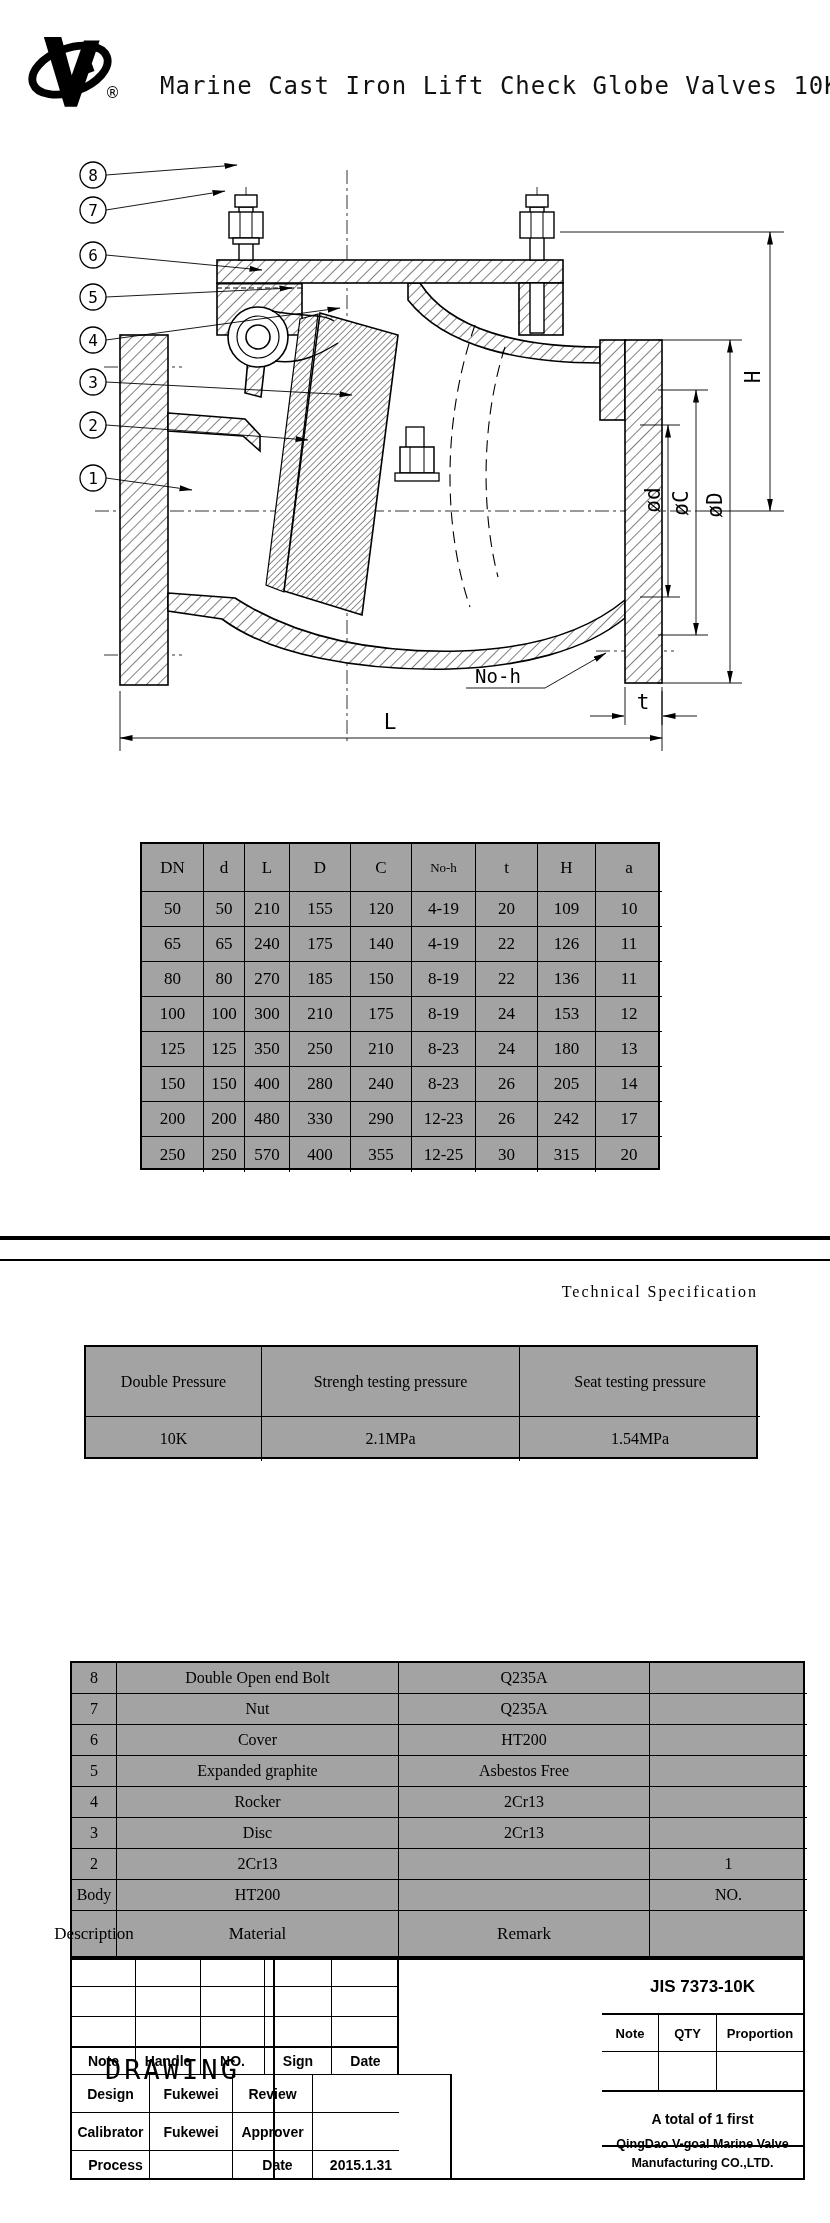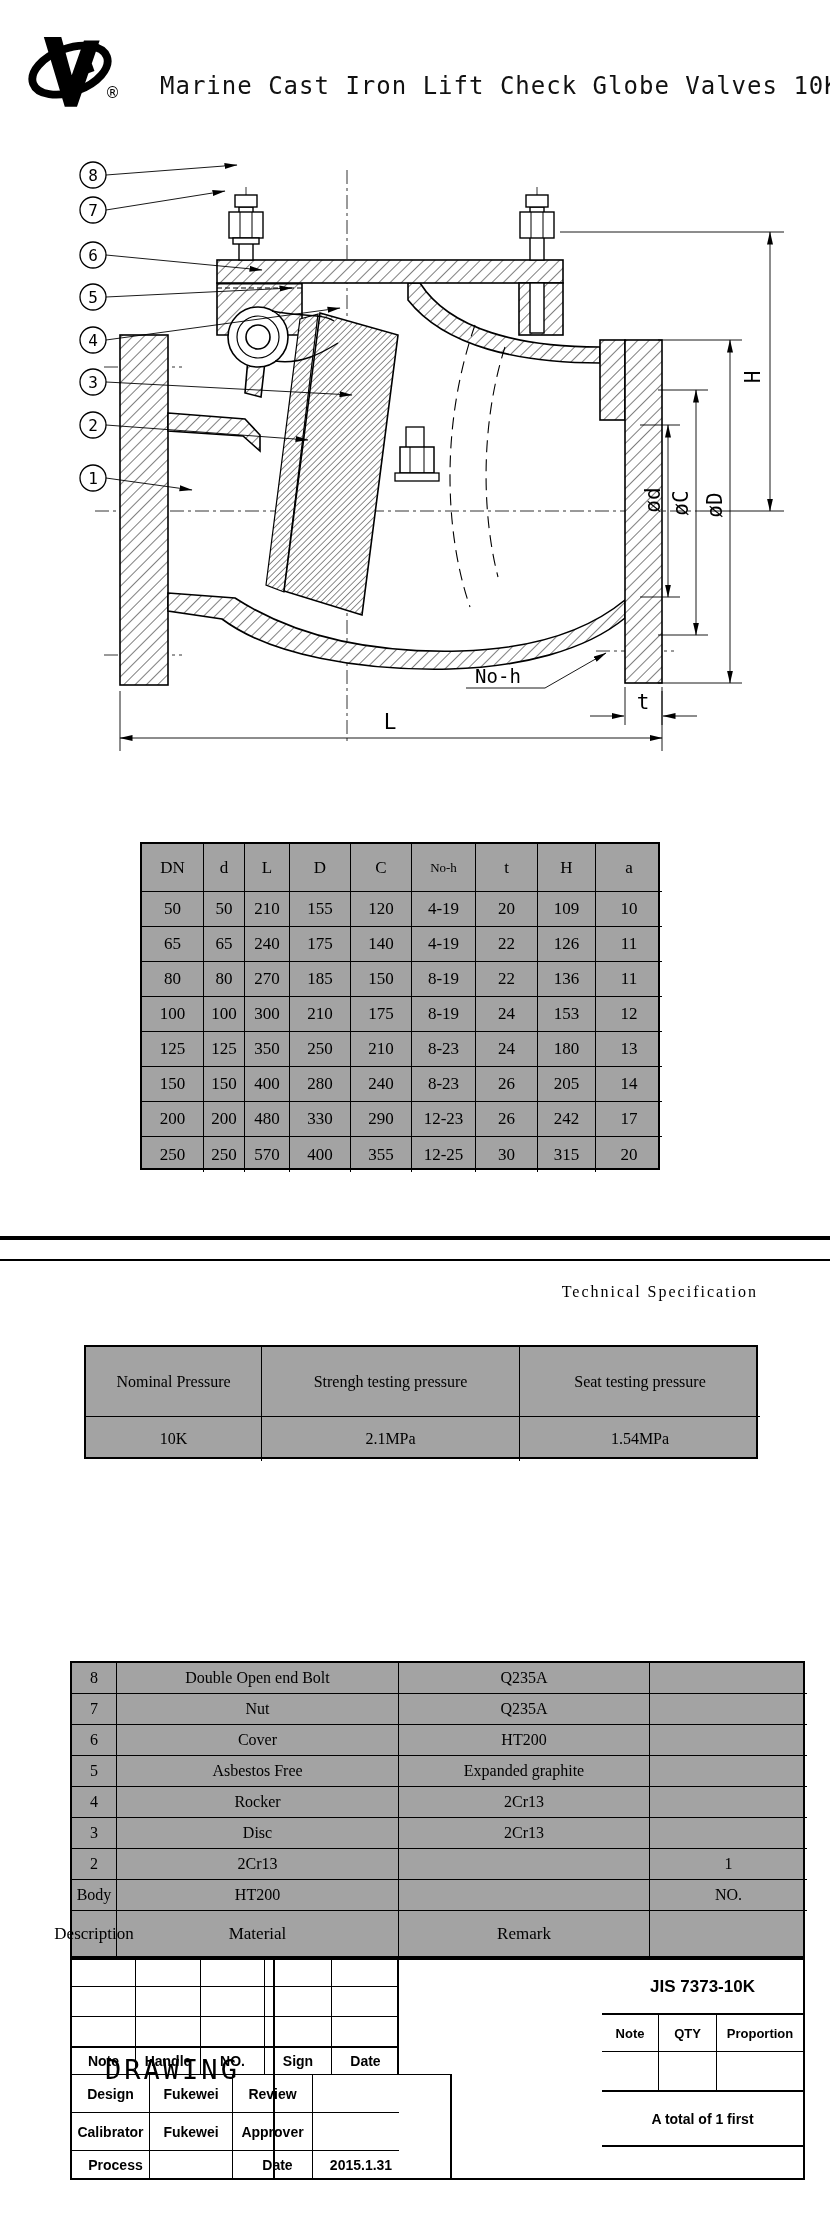--- a/index.html
+++ b/index.html
@@ -304,21 +304,21 @@
       <div>12-25</div>
       <div>30</div>
       <div>315</div>
       <div>20</div>
   </div>
 
   <div id="rule-thick"></div>
   <div id="rule-thin"></div>
   <div id="spec-title">Technical Specification</div>
   <div id="spectable" class="gridtbl">
-    <div>Nominal Pressure</div>
+    <div>Double Pressure</div>
     <div>Strengh testing pressure</div>
     <div>Seat testing pressure</div>
     <div>10K</div>
     <div>2.1MPa</div>
     <div>1.54MPa</div>
   </div>
 
   <div id="partstable" class="gridtbl">
     <div>8</div>
       <div>Double Open end Bolt</div>
@@ -326,22 +326,22 @@
       <div></div>
     <div>7</div>
       <div>Nut</div>
       <div>Q235A</div>
       <div></div>
     <div>6</div>
       <div>Cover</div>
       <div>HT200</div>
       <div></div>
     <div>5</div>
+      <div>Expanded graphite</div>
       <div>Asbestos Free</div>
-      <div>Expanded graphite</div>
       <div></div>
     <div>4</div>
       <div>Rocker</div>
       <div>2Cr13</div>
       <div></div>
     <div>3</div>
       <div>Disc</div>
       <div>2Cr13</div>
       <div></div>
     <div>2</div>
@@ -403,16 +403,20 @@
         <div>Note</div>
         <div>QTY</div>
         <div>Proportion</div>
       </div>
       <div id="tb-empty" class="tbgrid">
         <div></div>
         <div></div>
         <div></div>
       </div>
       <div id="tb-total">A total of 1 first</div>
+      <div id="tb-company">
+        <span>QingDao V-goal Marine Valve</span>
+        <span>Manufacturing CO.,LTD.</span>
+      </div>
     </div>
   </div>
 
 </div>
 
 </body></html>

